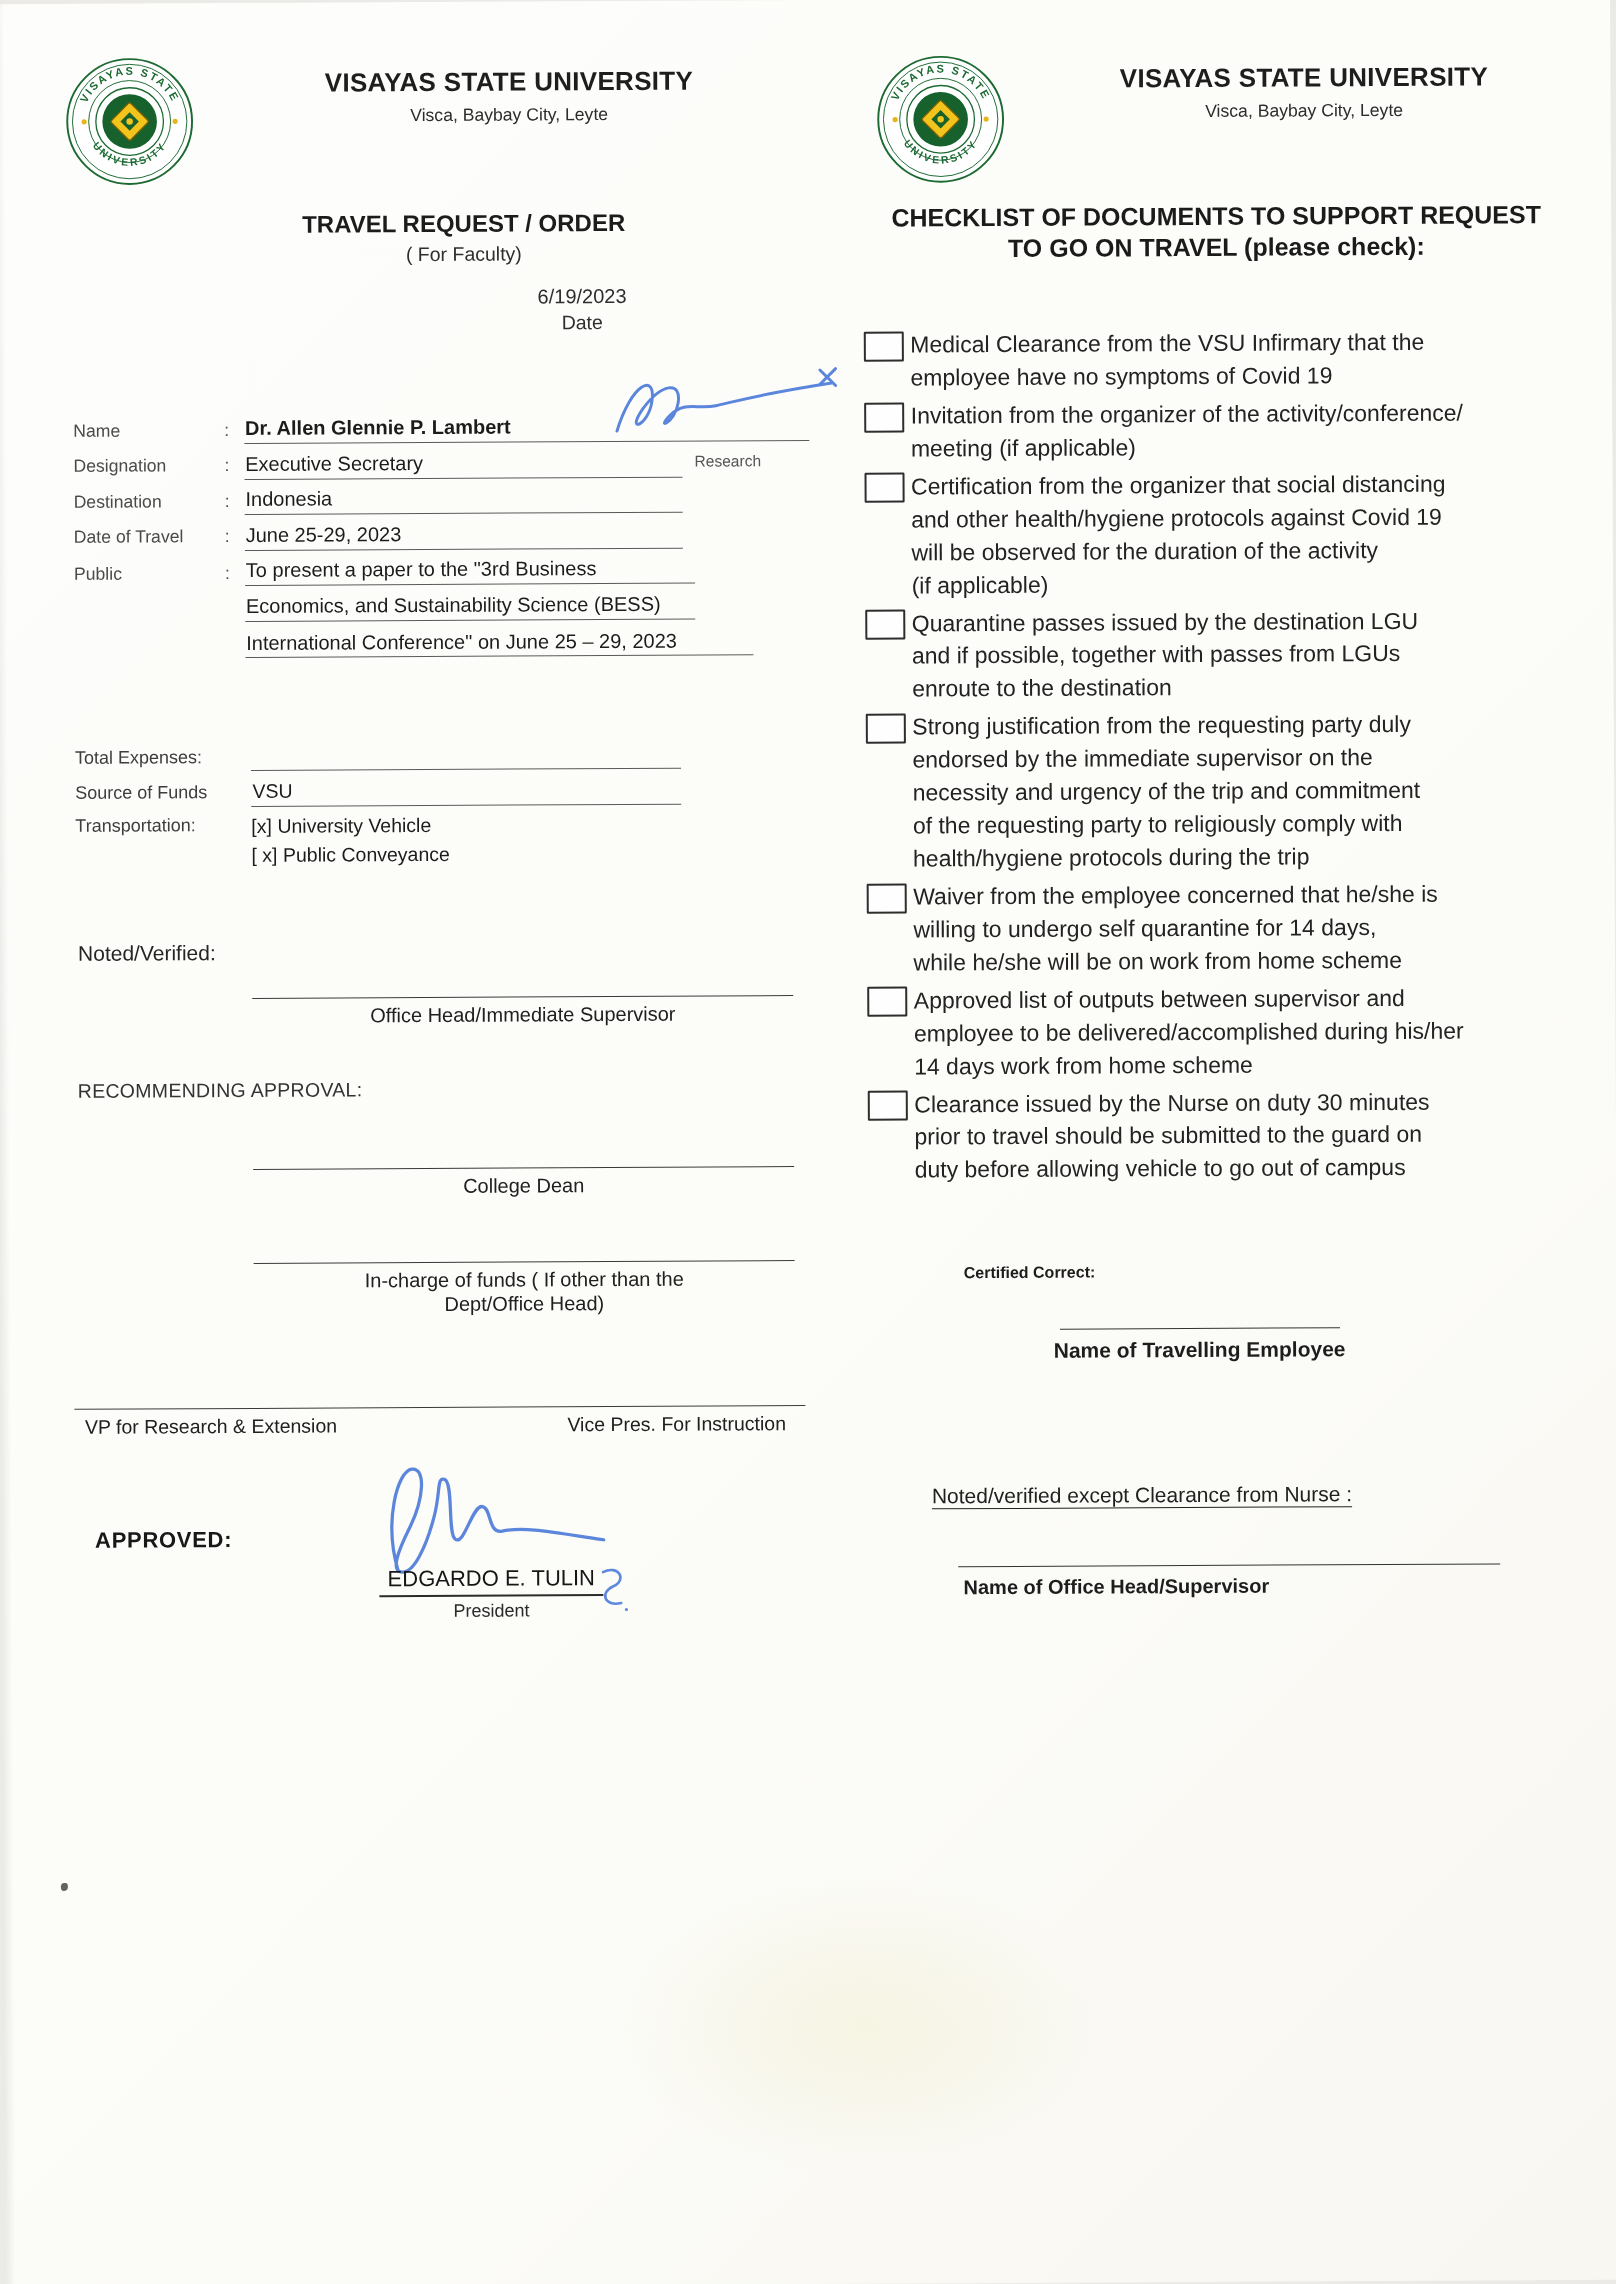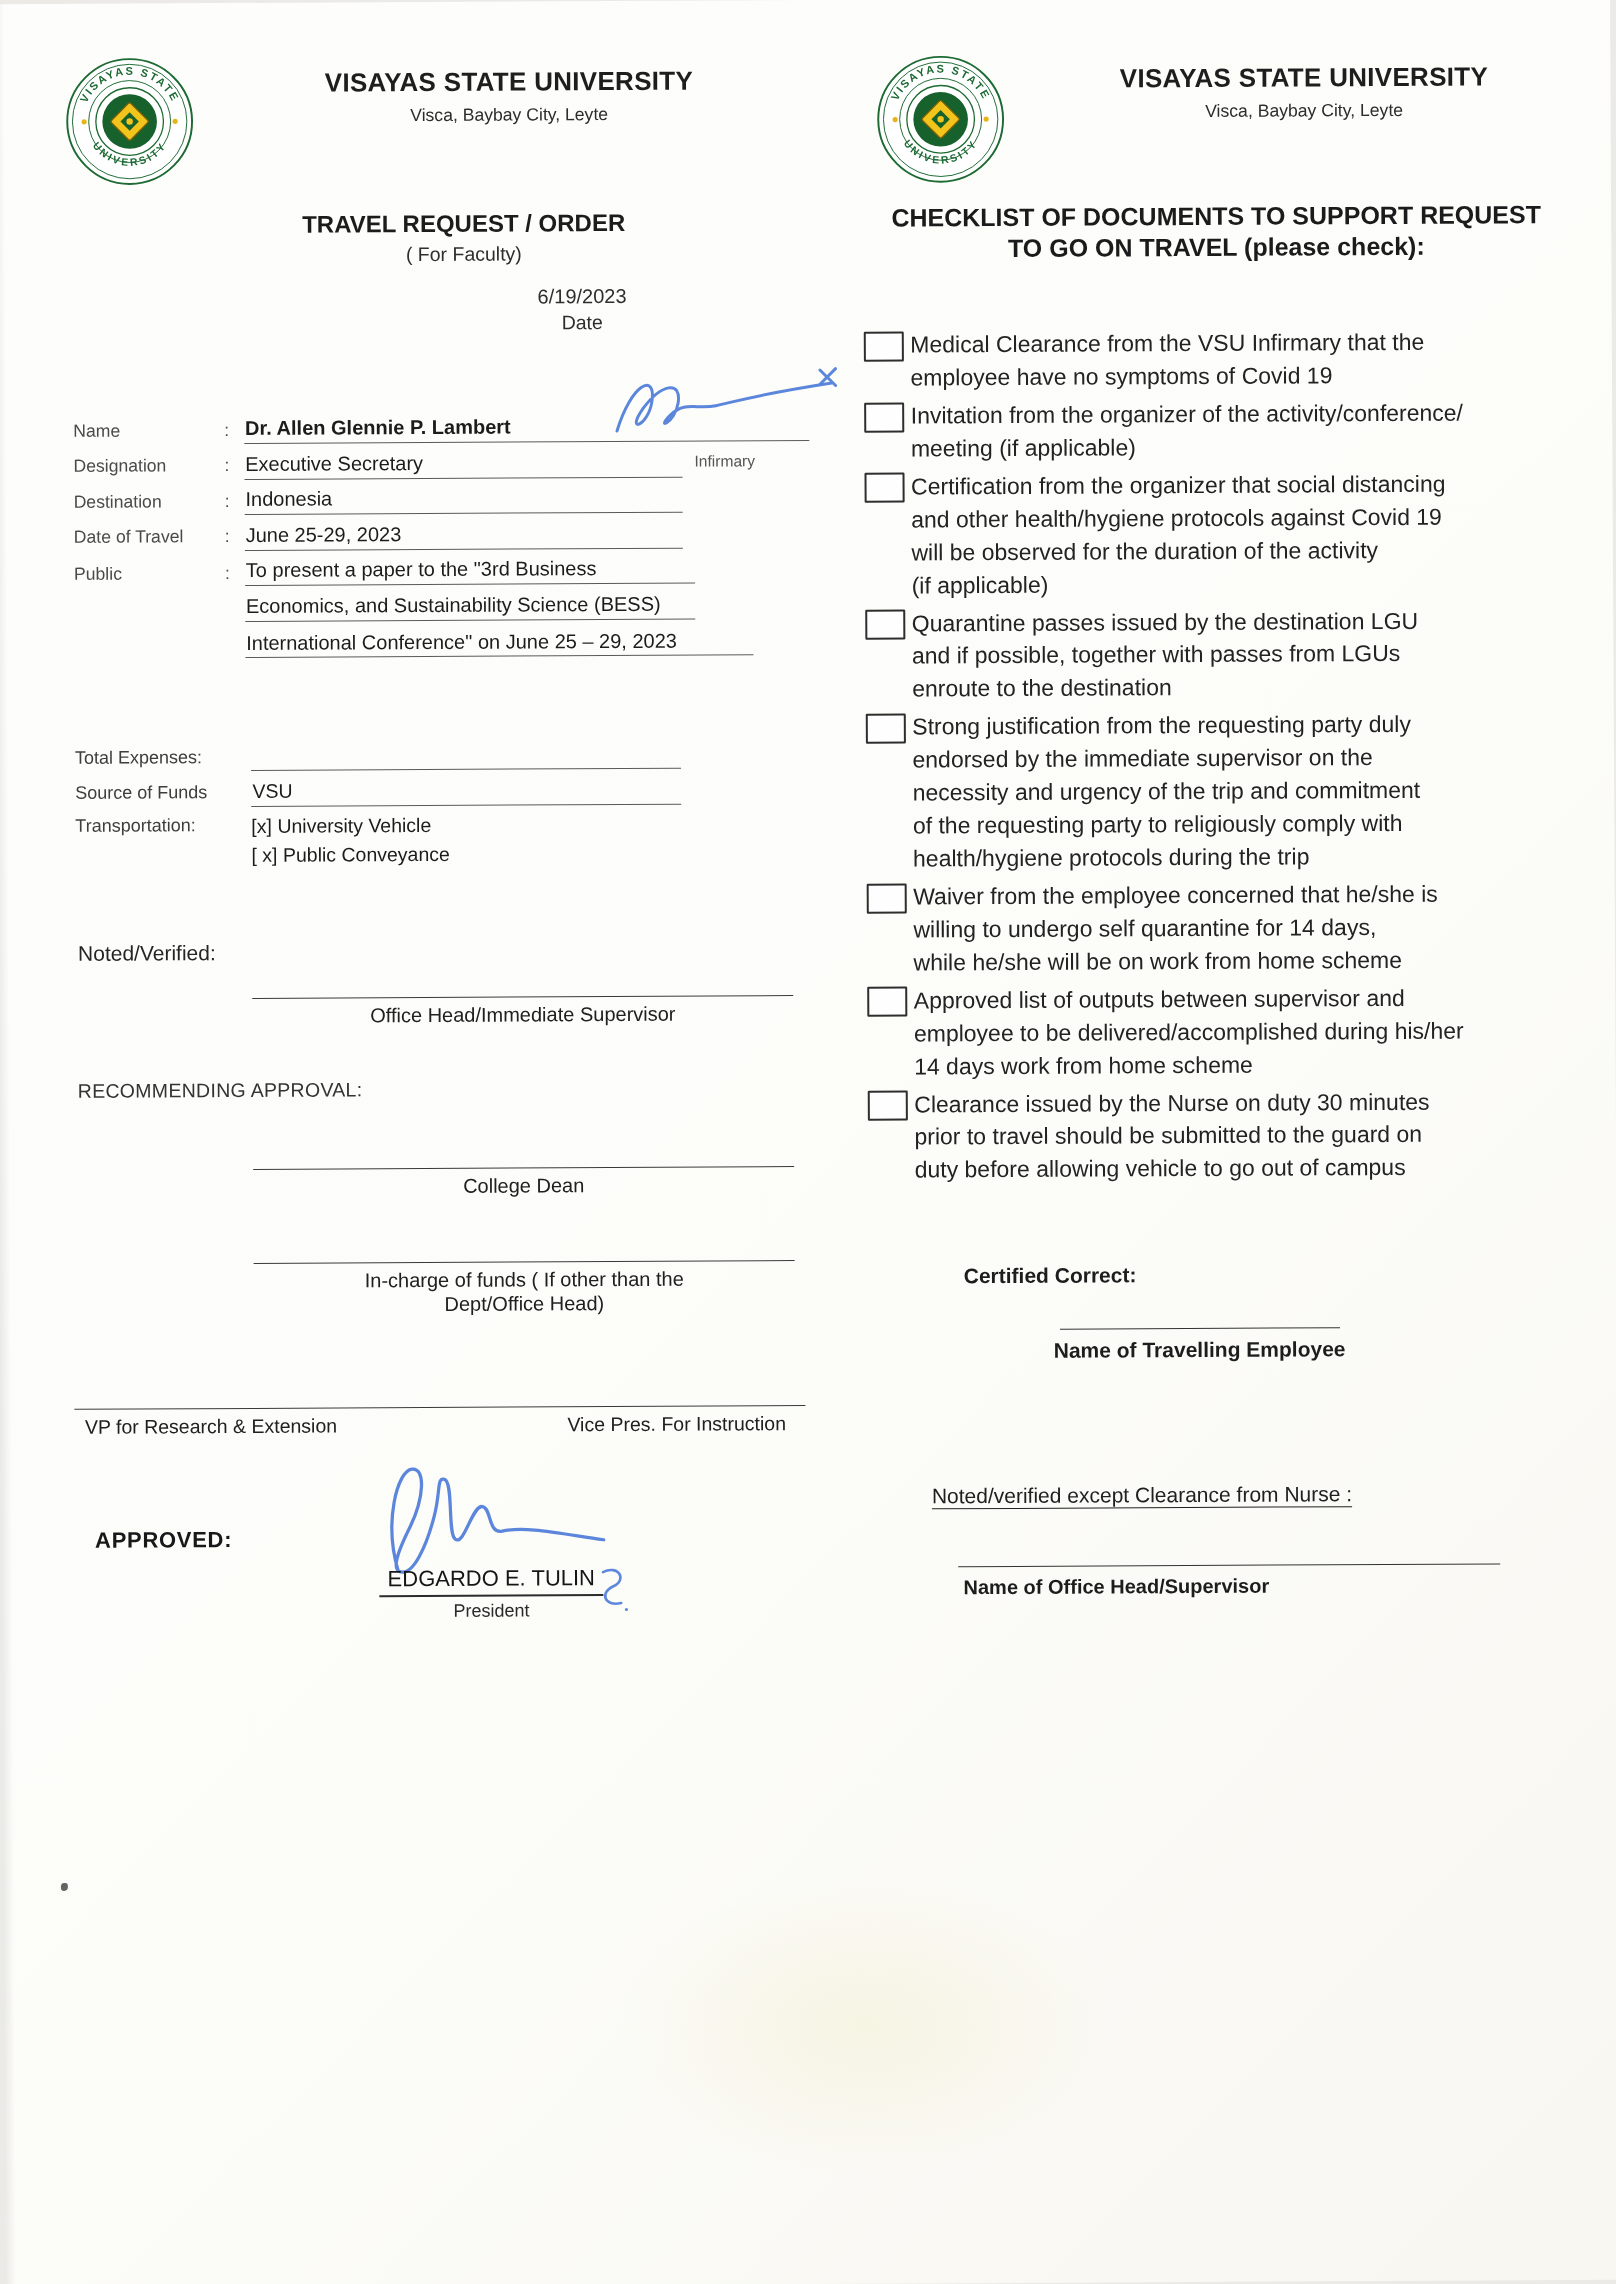--- a/index.html
+++ b/index.html
@@ -59,21 +59,21 @@
                border-bottom:2px solid #2c2c2c; padding:0 7.8px 2.6px; }
   .pres-title { font-size:18px; margin-top:4.6px; color:#2a2a2a; }
   .sig-caption { font-size:15.6px; color:#555; }
 
   
   .chk-title { font-size:25px; font-weight:bold; line-height:1.25; color:#1b1b1b; }
   .chk-item { display:flex; align-items:flex-start; margin-bottom:5.2px; }
   .chk-box { width:40px; height:30px; border:2px solid #2e2e2e; border-radius:1.3px;
              background:#fefefe; flex:none; margin:2.6px 6.5px 0 0; }
   .chk-text { font-size:23px; line-height:1.43; color:#232323; white-space:pre-line; }
-  .certified { font-size:21px; font-weight:bold; color:#1d1d1d; }
+  .certified { font-size:16px; font-weight:bold; color:#1d1d1d; }
   .emp-line { width:280px; border-top:1.3px solid #333; margin:0 auto; }
   .emp-label { font-size:21px; font-weight:bold; text-align:center; margin-top:9px; color:#1d1d1d; }
   .noted-except { font-size:21px; color:#202020; text-decoration:underline; text-underline-offset:4.6px;
                   text-decoration-thickness:1.3px; }
   .sup-line { width:542px; border-top:1.3px solid #333; }
   .sup-label { font-size:20px; font-weight:bold; margin:9px 0 0 5.2px; color:#1d1d1d; }
 </style>
 </head>
 <body>
 
@@ -158,21 +158,21 @@
     </div>
   </div>
 
   <svg class="abs" style="left:609px;top:357px;width:241px;height:103px" viewBox="0 0 370 158">
     <g fill="none" stroke="#4d7cd8" stroke-width="4.5" stroke-linecap="round" opacity="0.92">
       <path d="M 18,112 C 40,40 78,22 72,66 C 67,104 30,118 58,78 C 86,40 118,34 112,70 C 107,100 76,112 100,88 C 122,66 142,80 170,74 C 210,65 240,56 348,40"></path>
       <path d="M 330,20 L 354,44"></path>
       <path d="M 354,18 L 330,42"></path>
     </g>
   </svg>
-  <div class="abs sig-caption" style="left:698px;top:452px">Infirmary</div>
+  <div class="abs sig-caption" style="left:698px;top:452px">Research</div>
 
   <div class="abs" style="left:77px;top:741px;width:697px">
     <div class="frow">
       <div class="elabel">Total Expenses:</div>
       <div class="eval"></div>
     </div>
     <div class="frow">
       <div class="elabel">Source of Funds</div>
       <div class="eval">VSU</div>
     </div>

